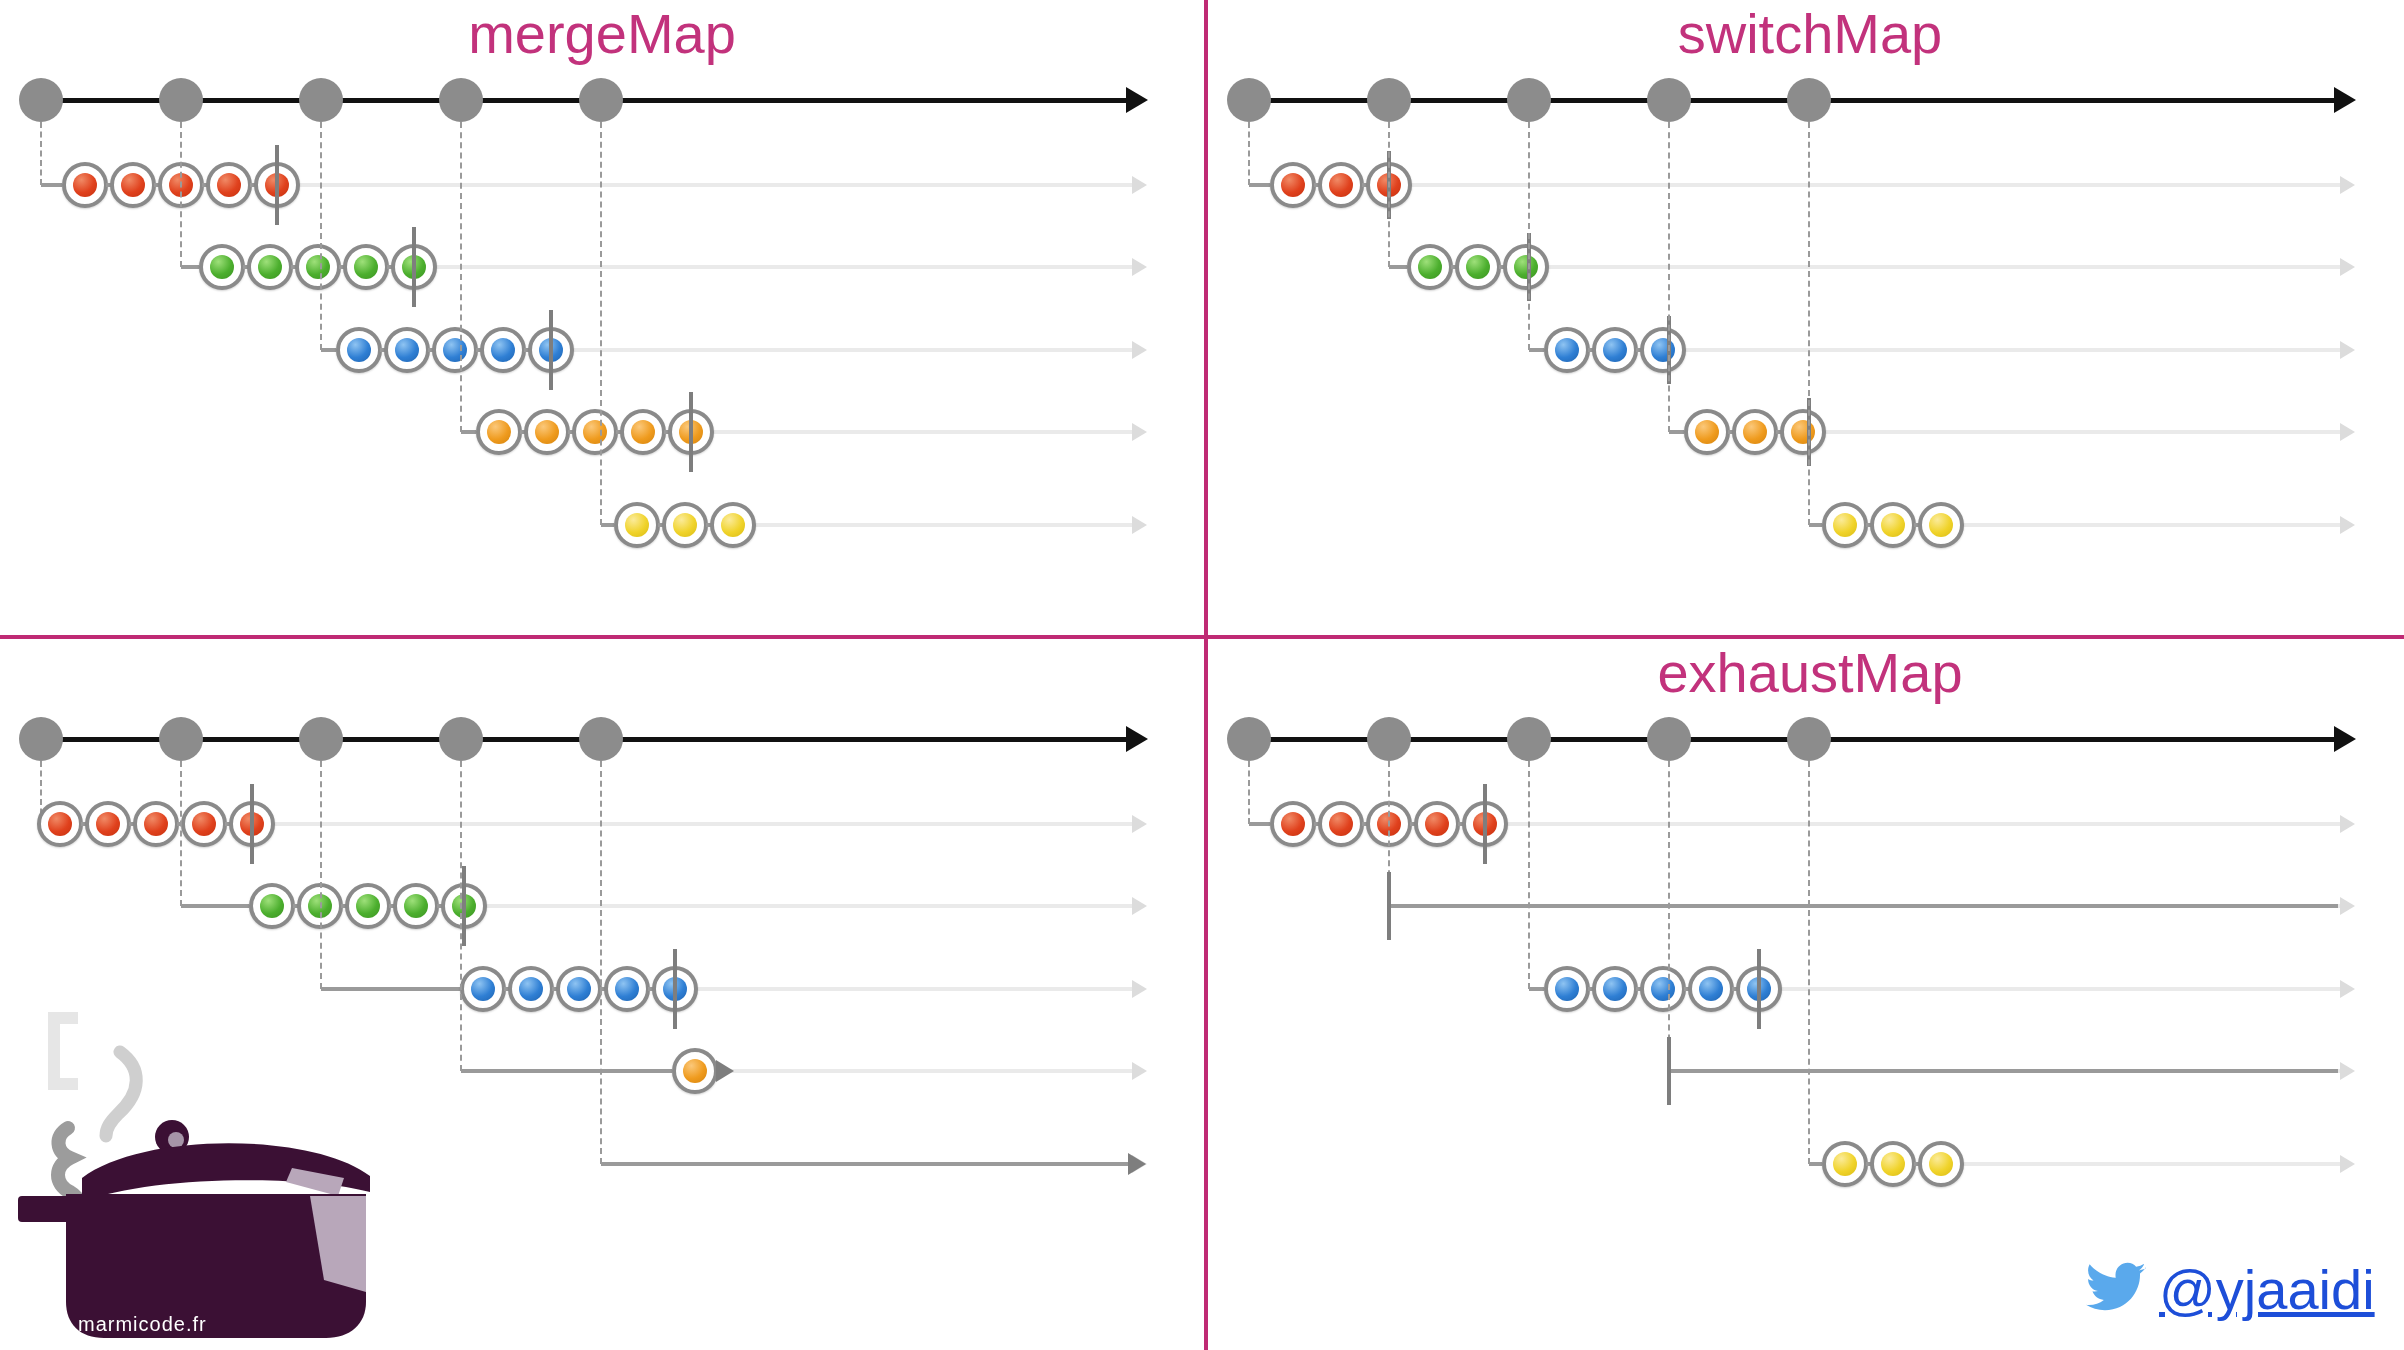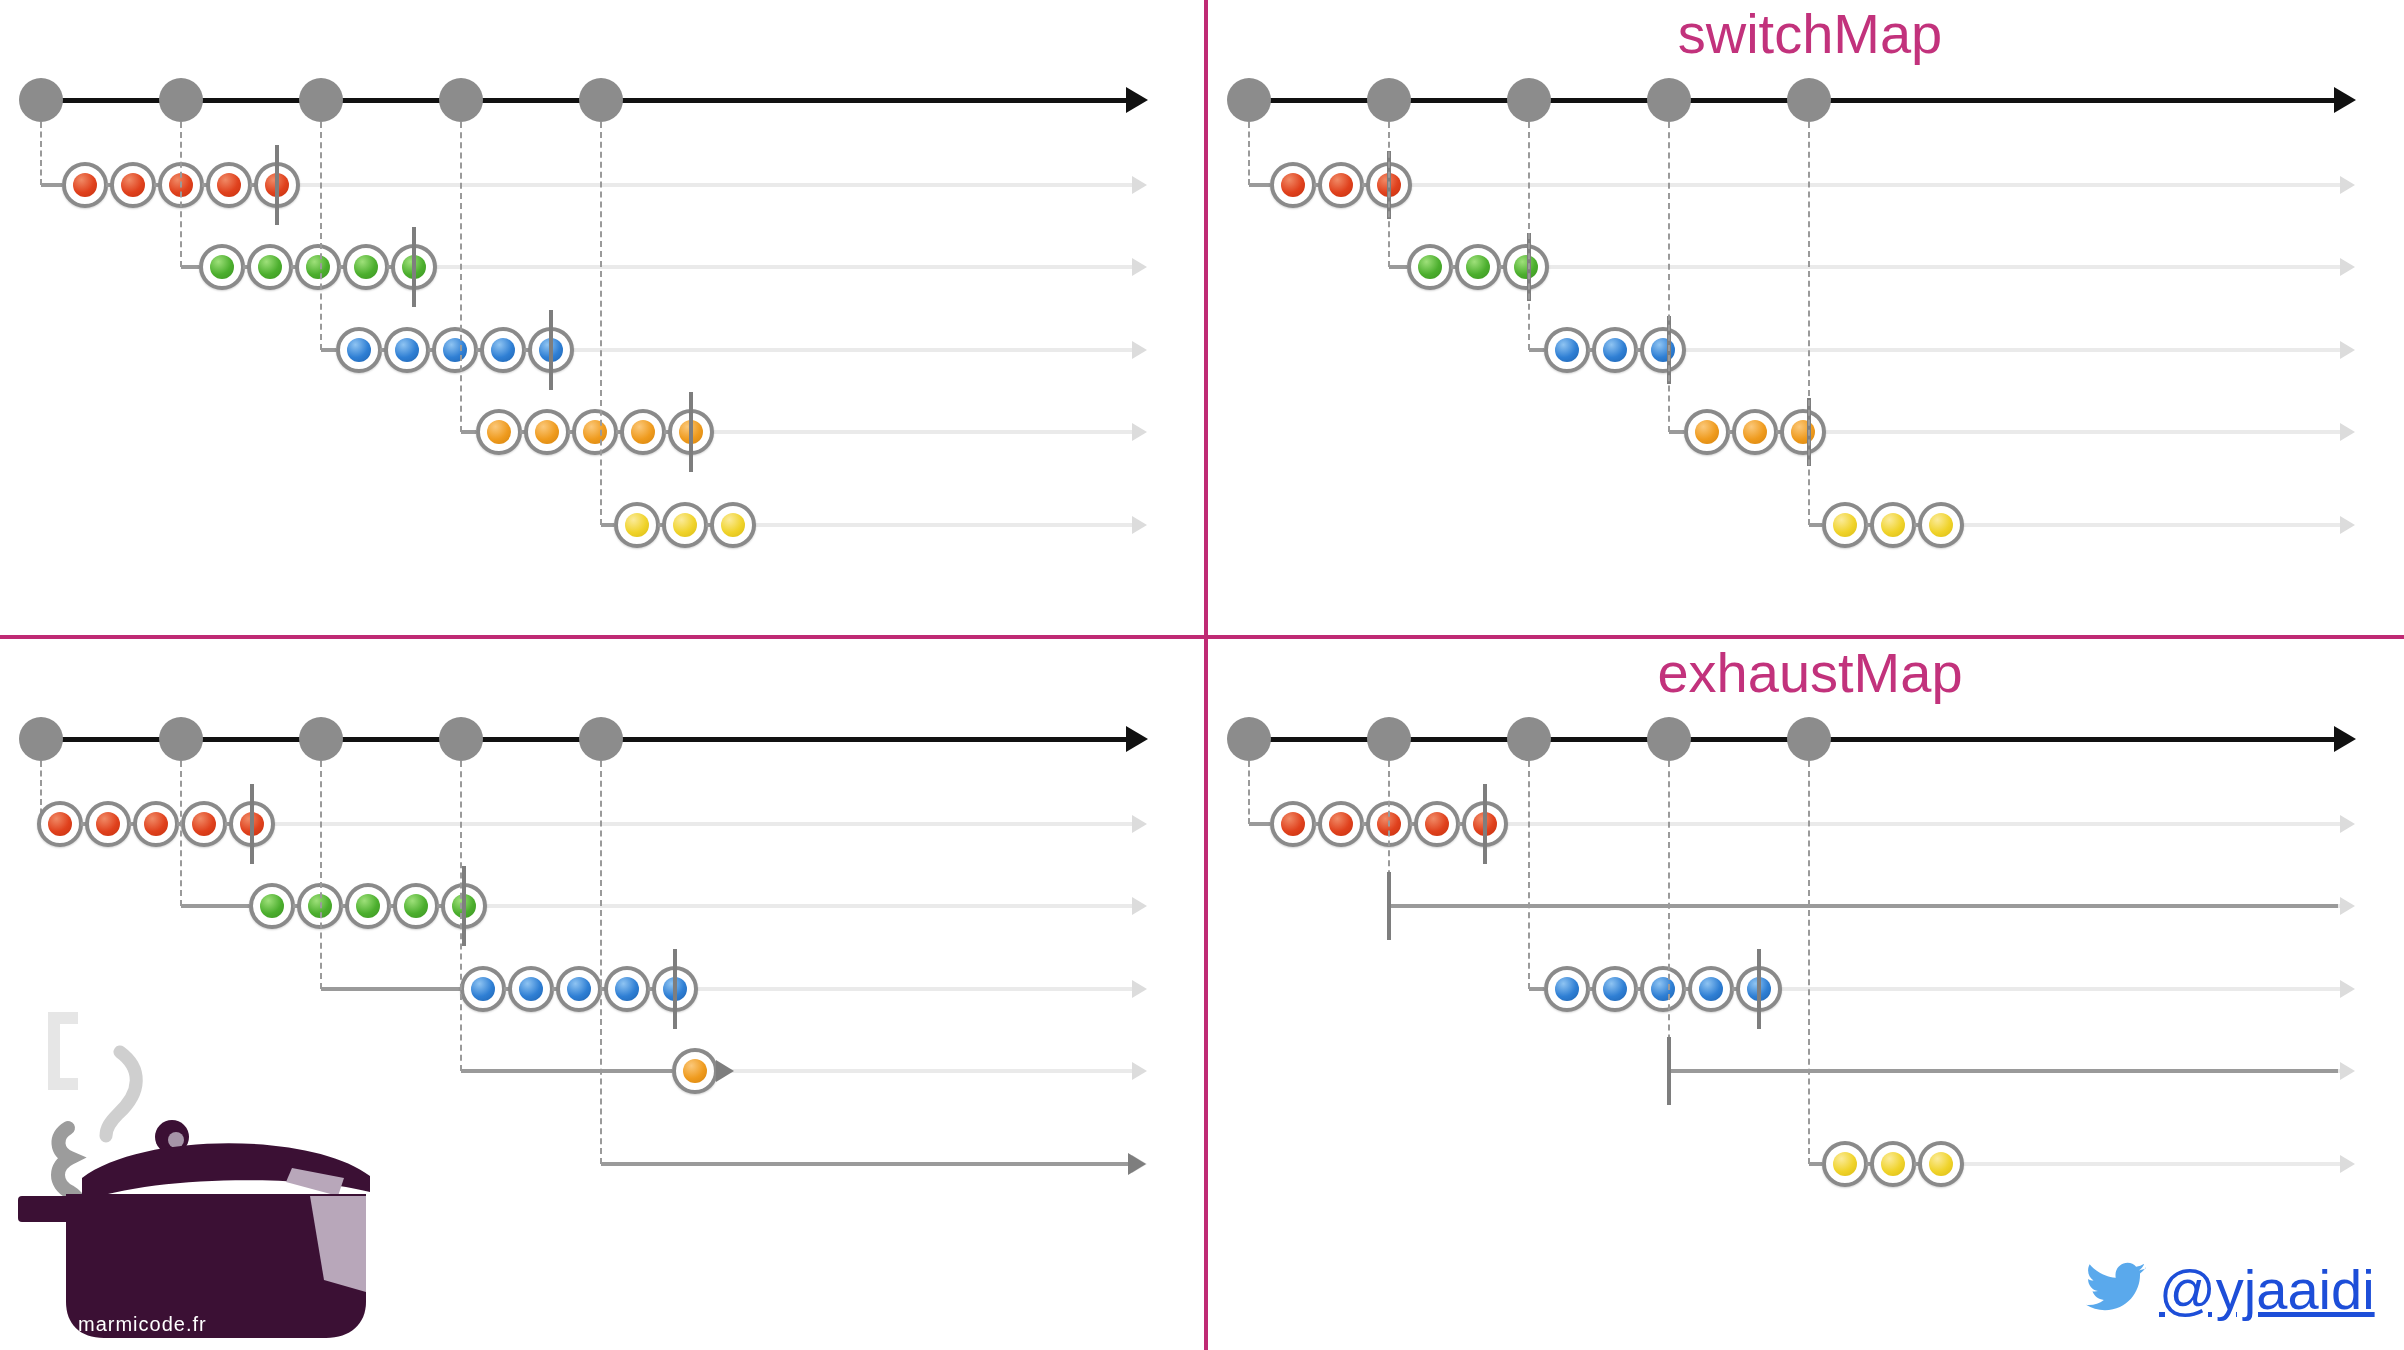--- a/index.html
+++ b/index.html
@@ -149,20 +149,21 @@
 </style>
 </head>
 <body>
 
 <div id="stage">
 
   <div class="divider-v"></div>
   <div class="divider-h"></div>
 
   <div class="panel" id="panel-0" style="left:0px;top:0px;">
+      <div class="panel-title" style="top: 6px;">mergeMap</div>
       <div class="src-line" style="left: 41px; top: 98px; width: 1087px;"></div>
       <div class="src-arrow" style="left: 1126px; top: 87px;"></div>
       <div class="src-dot" style="left: 19px; top: 78px;"></div>
       <div class="src-dot" style="left: 159px; top: 78px;"></div>
       <div class="src-dot" style="left: 299px; top: 78px;"></div>
       <div class="src-dot" style="left: 439px; top: 78px;"></div>
       <div class="src-dot" style="left: 579px; top: 78px;"></div>
       <div class="drop" style="left: 40px; top: 122px; height: 63px;"></div>
       <div class="row-tail" style="left: 41px; top: 183px; width: 1093px;"></div>
       <div class="row-tail-arrow" style="left: 1132px; top: 176px;"></div>

